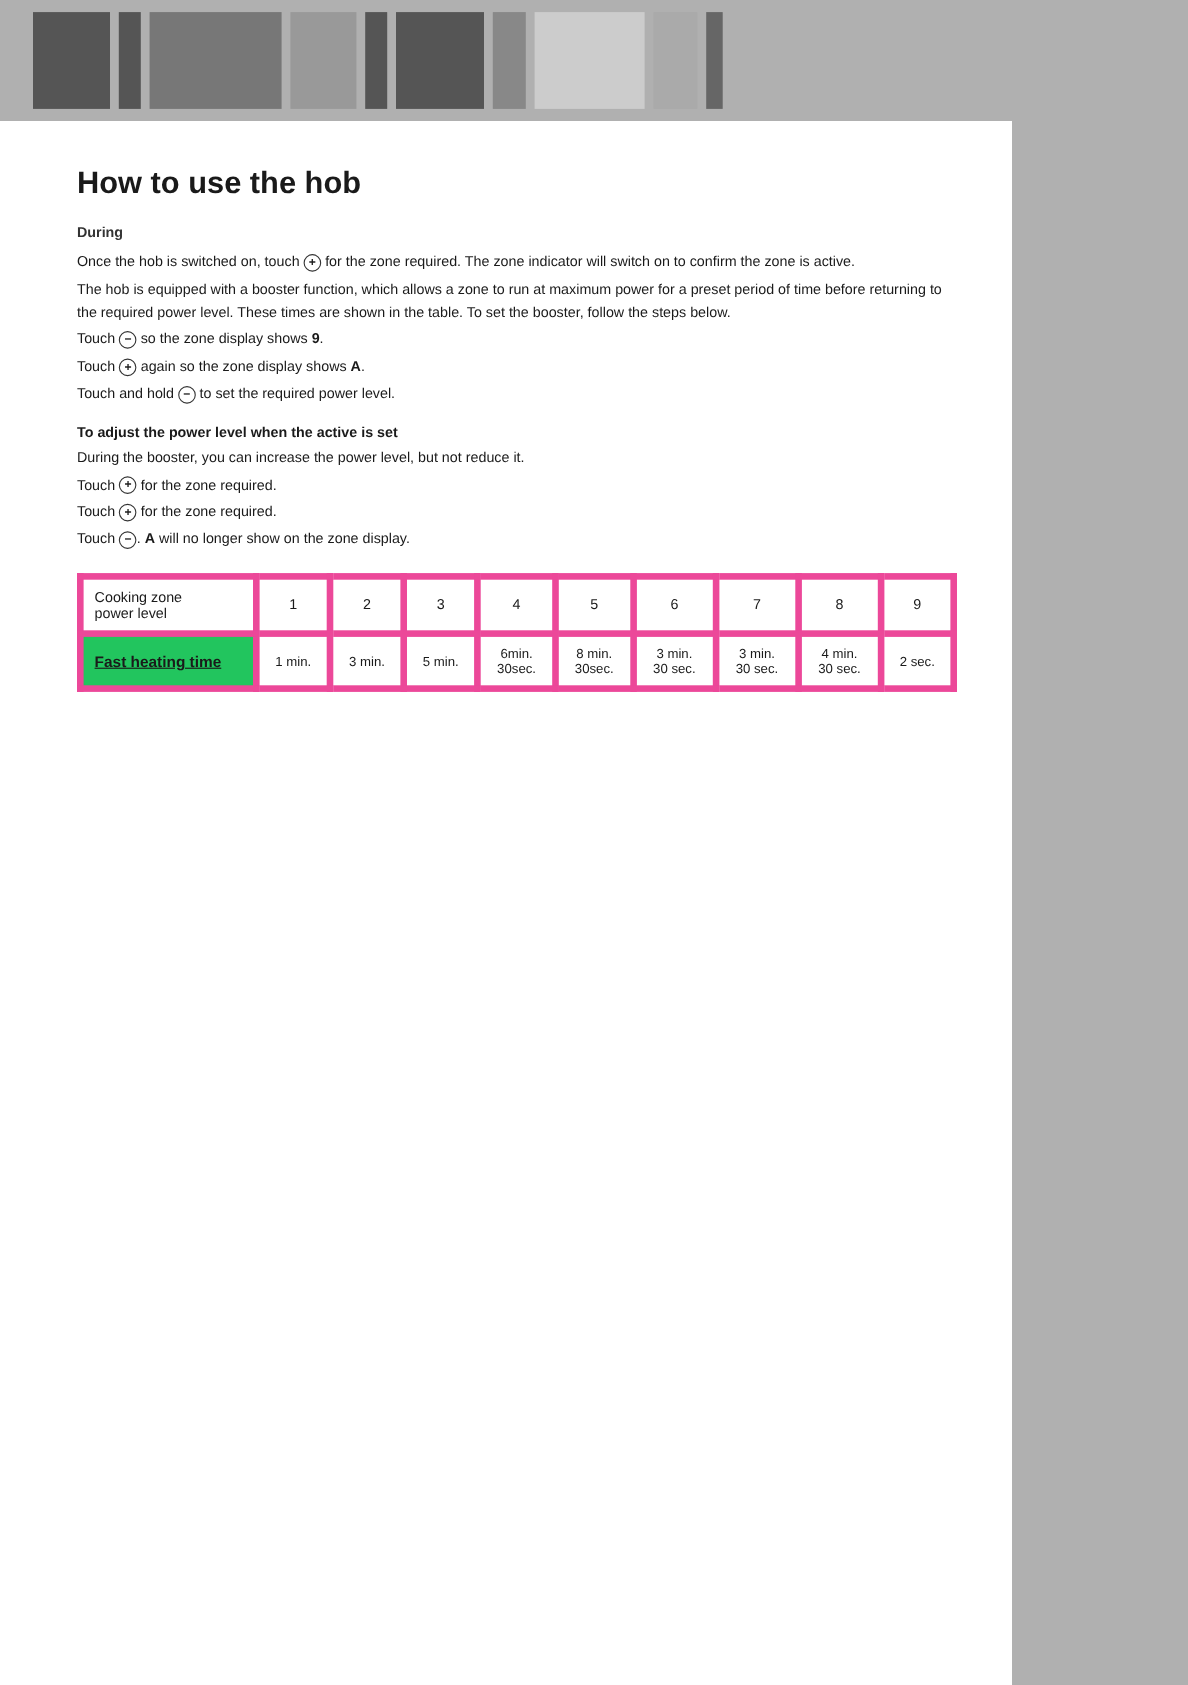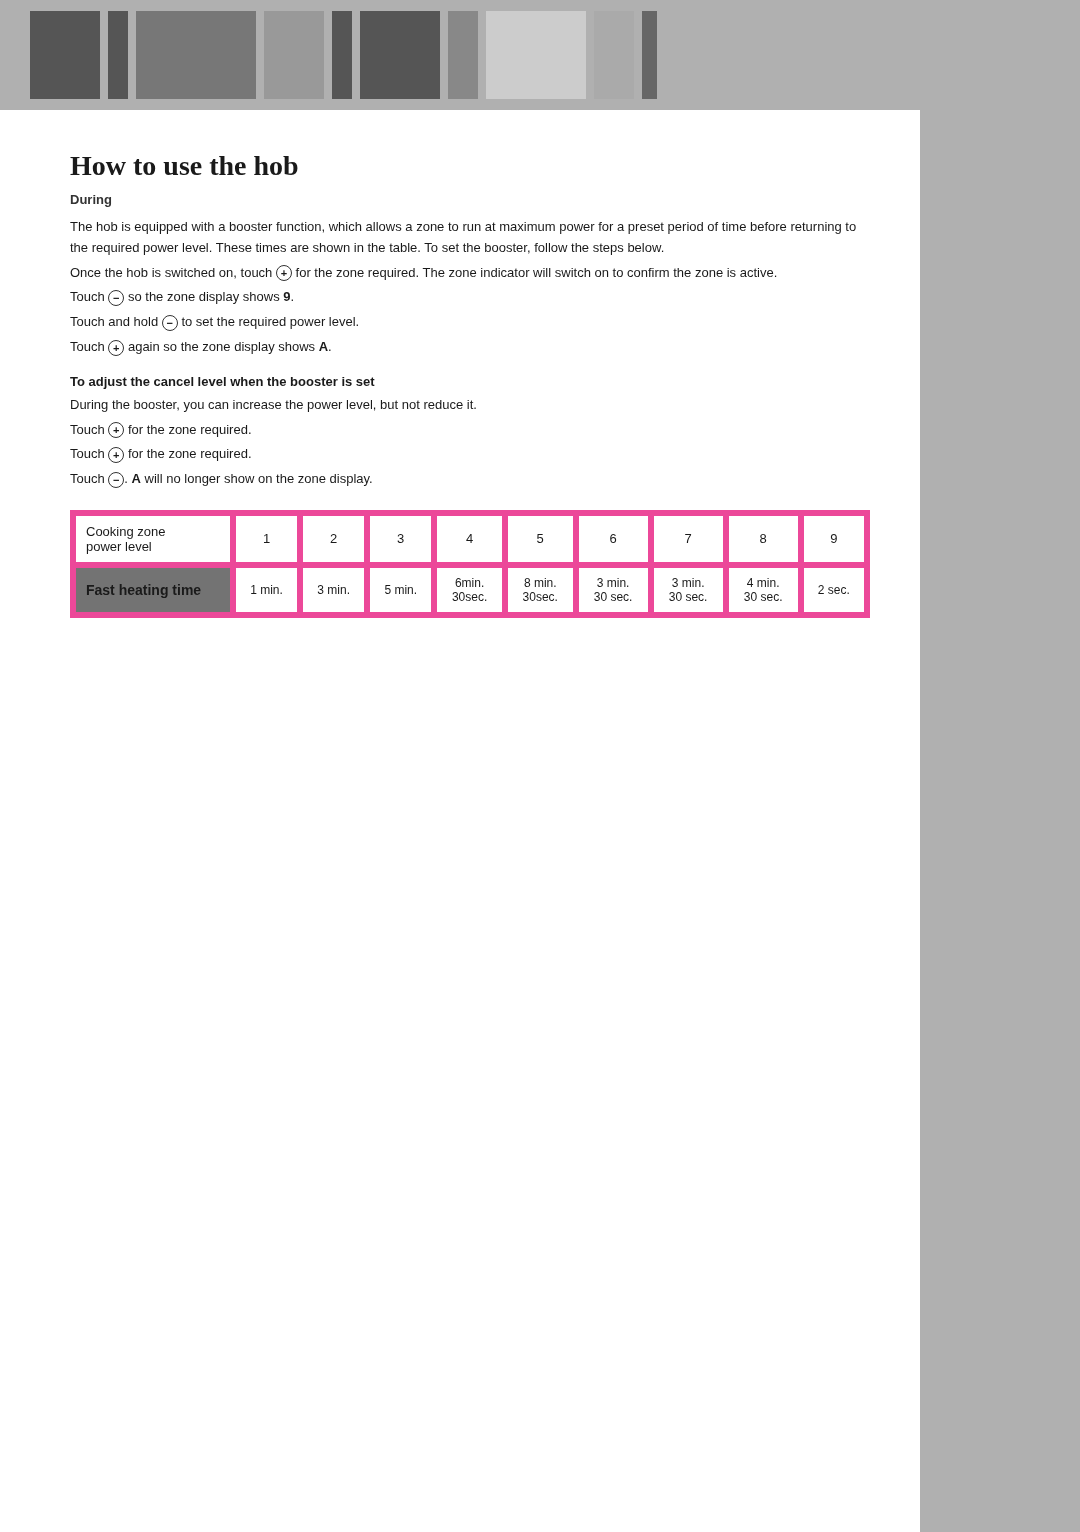--- a/index.html
+++ b/index.html
@@ -66,22 +66,22 @@
       left: 0;
       top: 110px;
       right: 160px;
       padding: 40px 50px 40px 70px;
     }
 
     .page-title {
       font-size: 28px;
       font-weight: bold;
       color: #1a1a1a;
-      margin-bottom: 10px;
-      font-family: Liberation Serif, serif;
+      margin-bottom: 21px;
+      font-family: Liberation Sans, sans-serif;
     }
 
     .section-subtitle {
       font-size: 13px;
       font-weight: bold;
       color: #333333;
       margin-bottom: 10px;
     }
 
     .body-text {
@@ -135,21 +135,22 @@
       font-size: 14px;
       background: #ffffff;
       width: 160px;
     }
 
     .data-table td.row-header {
       text-align: left;
       padding-left: 10px;
       font-weight: bold;
       font-size: 14px;
-      background: #737373;
+      background: #22c55e;
+      text-decoration: underline;
     }
 
     .data-table .header-row th {
       font-weight: normal;
       font-size: 13px;
     }
   </style>
 </head>
 <body>
 
@@ -169,31 +170,31 @@
 </div>
 
 <div class="right-sidebar"></div>
 
 <div class="main-content">
 
   <h1 class="page-title">How to use the hob</h1>
 
   <p class="section-subtitle">During</p>
 
+  <p class="body-text">Once the hob is switched on, touch <span class="symbol">+</span> for the zone required. The zone indicator will switch on to confirm the zone is active.</p>
+
   <p class="body-text">The hob is equipped with a booster function, which allows a zone to run at maximum power for a preset period of time before returning to the required power level.  These times are shown in the table.  To set the booster, follow the steps below.</p>
 
-  <p class="body-text">Once the hob is switched on, touch <span class="symbol">+</span> for the zone required. The zone indicator will switch on to confirm the zone is active.</p>
-
   <p class="body-text">Touch <span class="symbol">−</span> so the zone display shows <strong>9</strong>.</p>
 
+  <p class="body-text">Touch <span class="symbol">+</span> again so the zone display shows <strong>A</strong>.</p>
+
   <p class="body-text">Touch and hold <span class="symbol">−</span> to set the required power level.</p>
 
-  <p class="body-text">Touch <span class="symbol">+</span> again so the zone display shows <strong>A</strong>.</p>
-
-  <p class="bold-heading">To adjust the cancel level when the booster is set</p>
+  <p class="bold-heading">To adjust the power level when the active is set</p>
 
   <p class="body-text">During the booster, you can increase the power level, but not reduce it.</p>
 
   <p class="body-text">Touch <span class="symbol">+</span> for the zone required.</p>
 
 
 
   <p class="body-text">Touch <span class="symbol">+</span> for the zone required.</p>
 
   <p class="body-text">Touch <span class="symbol">−</span>.  <strong>A</strong> will no longer show on the zone display.</p>

